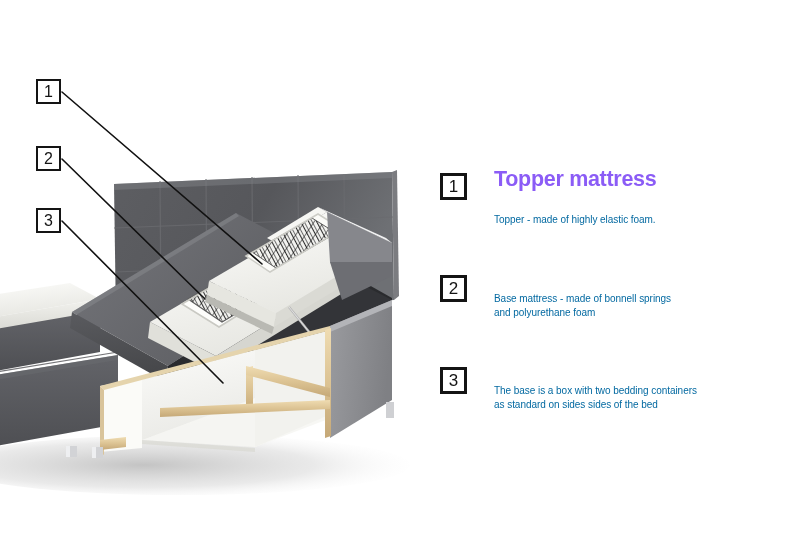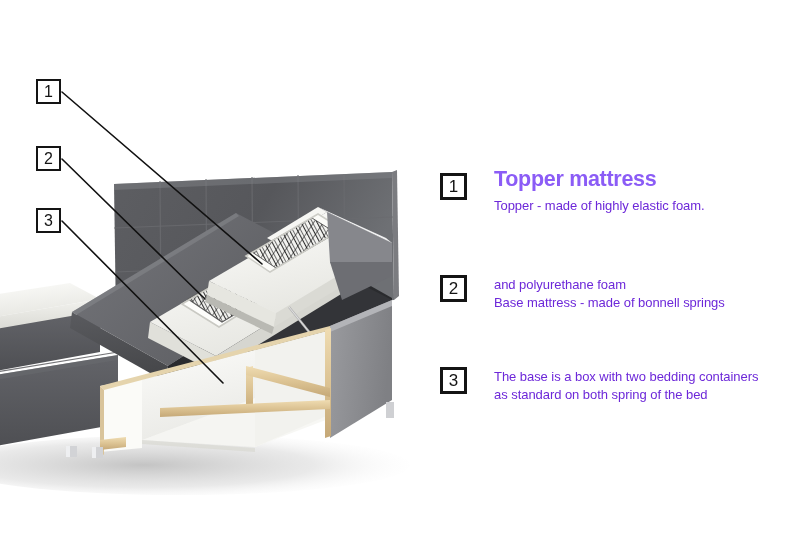--- a/index.html
+++ b/index.html
@@ -95,24 +95,24 @@
   }
   .legend-title {
     font-size: 21.5px;
     font-weight: bold;
     color: #8b5cf6;
     line-height: 1.05;
     letter-spacing: -0.3px;
     white-space: nowrap;
   }
   .legend-desc {
-    margin-top: 6px;
-    font-size: 13px;
+    margin-top: 22px;
+    font-size: 10px;
     font-weight: 400;
-    color: #6d28d9;
+    color: #0369a1;
     line-height: 1.35;
     letter-spacing: -0.05px;
   }
   .legend-desc-line { display: block; }
 </style>
 </head>
 <body>
 
 <div id="root">
 
@@ -343,30 +343,30 @@
         <div class="legend-desc">
           <span class="legend-desc-line">Topper - made of highly elastic foam.</span>
         </div>
       </div>
     </div>
 
     <div class="legend-item" id="legend-item-2">
       <div class="legend-num">2</div>
       <div class="legend-body">
         <div class="legend-desc">
+          <span class="legend-desc-line">Base mattress - made of bonnell springs</span>
           <span class="legend-desc-line">and polyurethane foam</span>
-          <span class="legend-desc-line">Base mattress - made of bonnell springs</span>
         </div>
       </div>
     </div>
 
     <div class="legend-item" id="legend-item-3">
       <div class="legend-num">3</div>
       <div class="legend-body">
         <div class="legend-desc">
           <span class="legend-desc-line">The base is a box with two bedding containers</span>
-          <span class="legend-desc-line">as standard on both spring of the bed</span>
+          <span class="legend-desc-line">as standard on sides sides of the bed</span>
         </div>
       </div>
     </div>
 
   </div>
 </div>
 
 </body></html>

